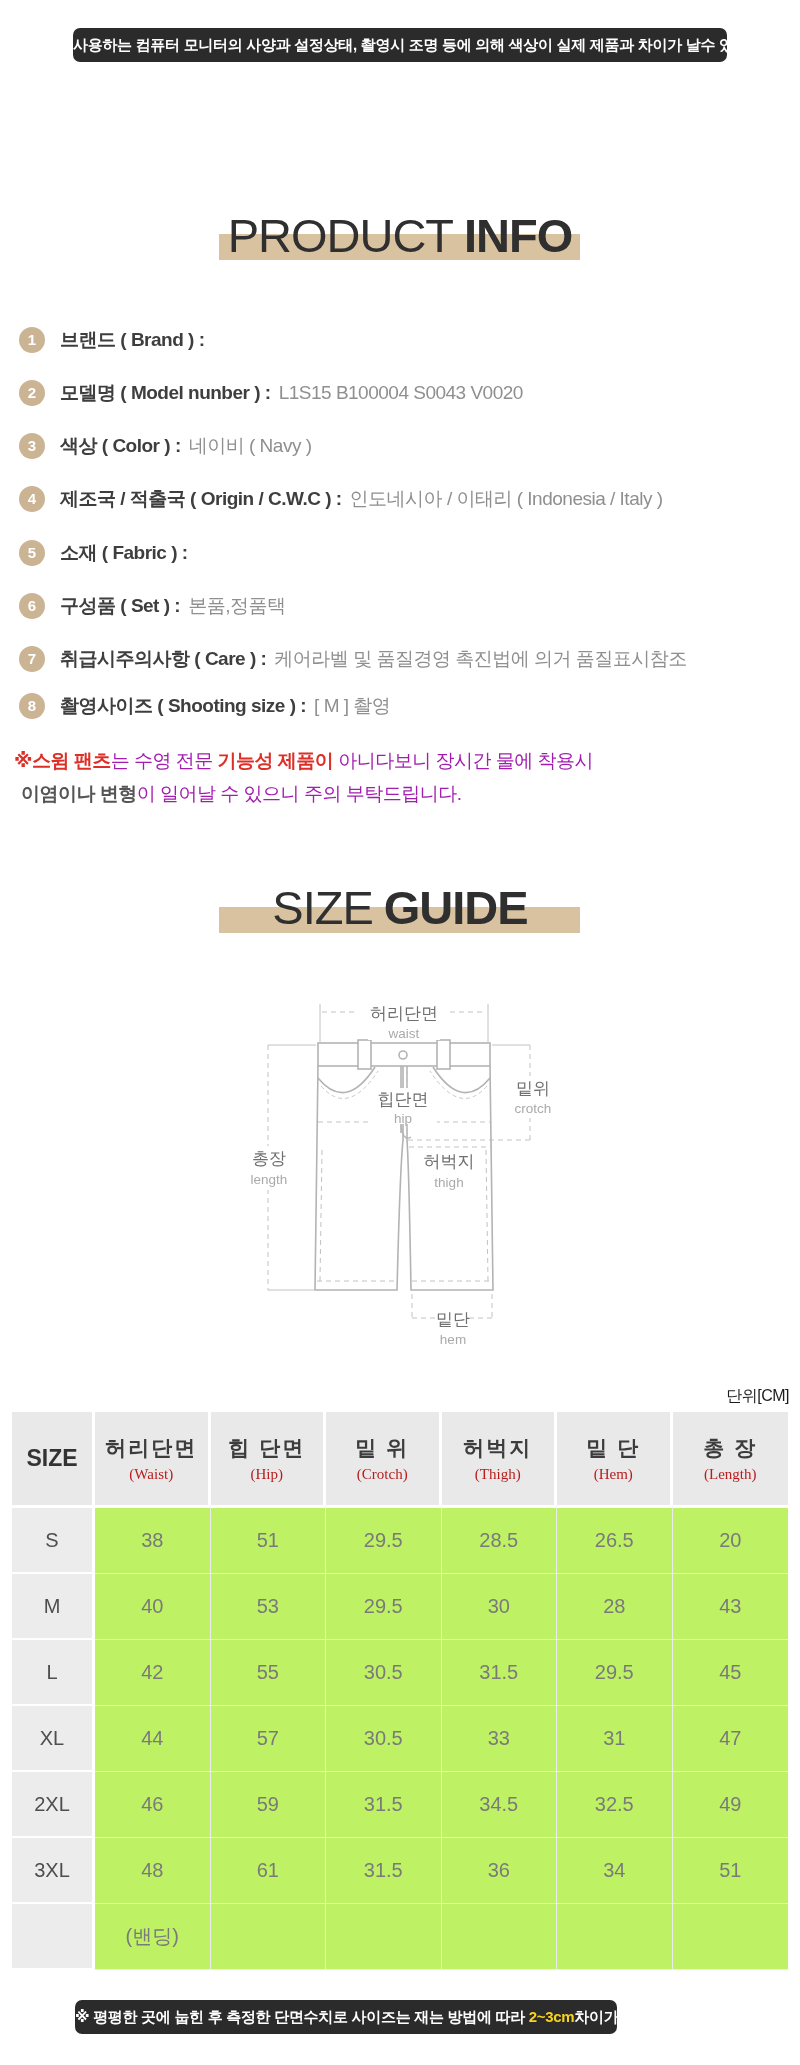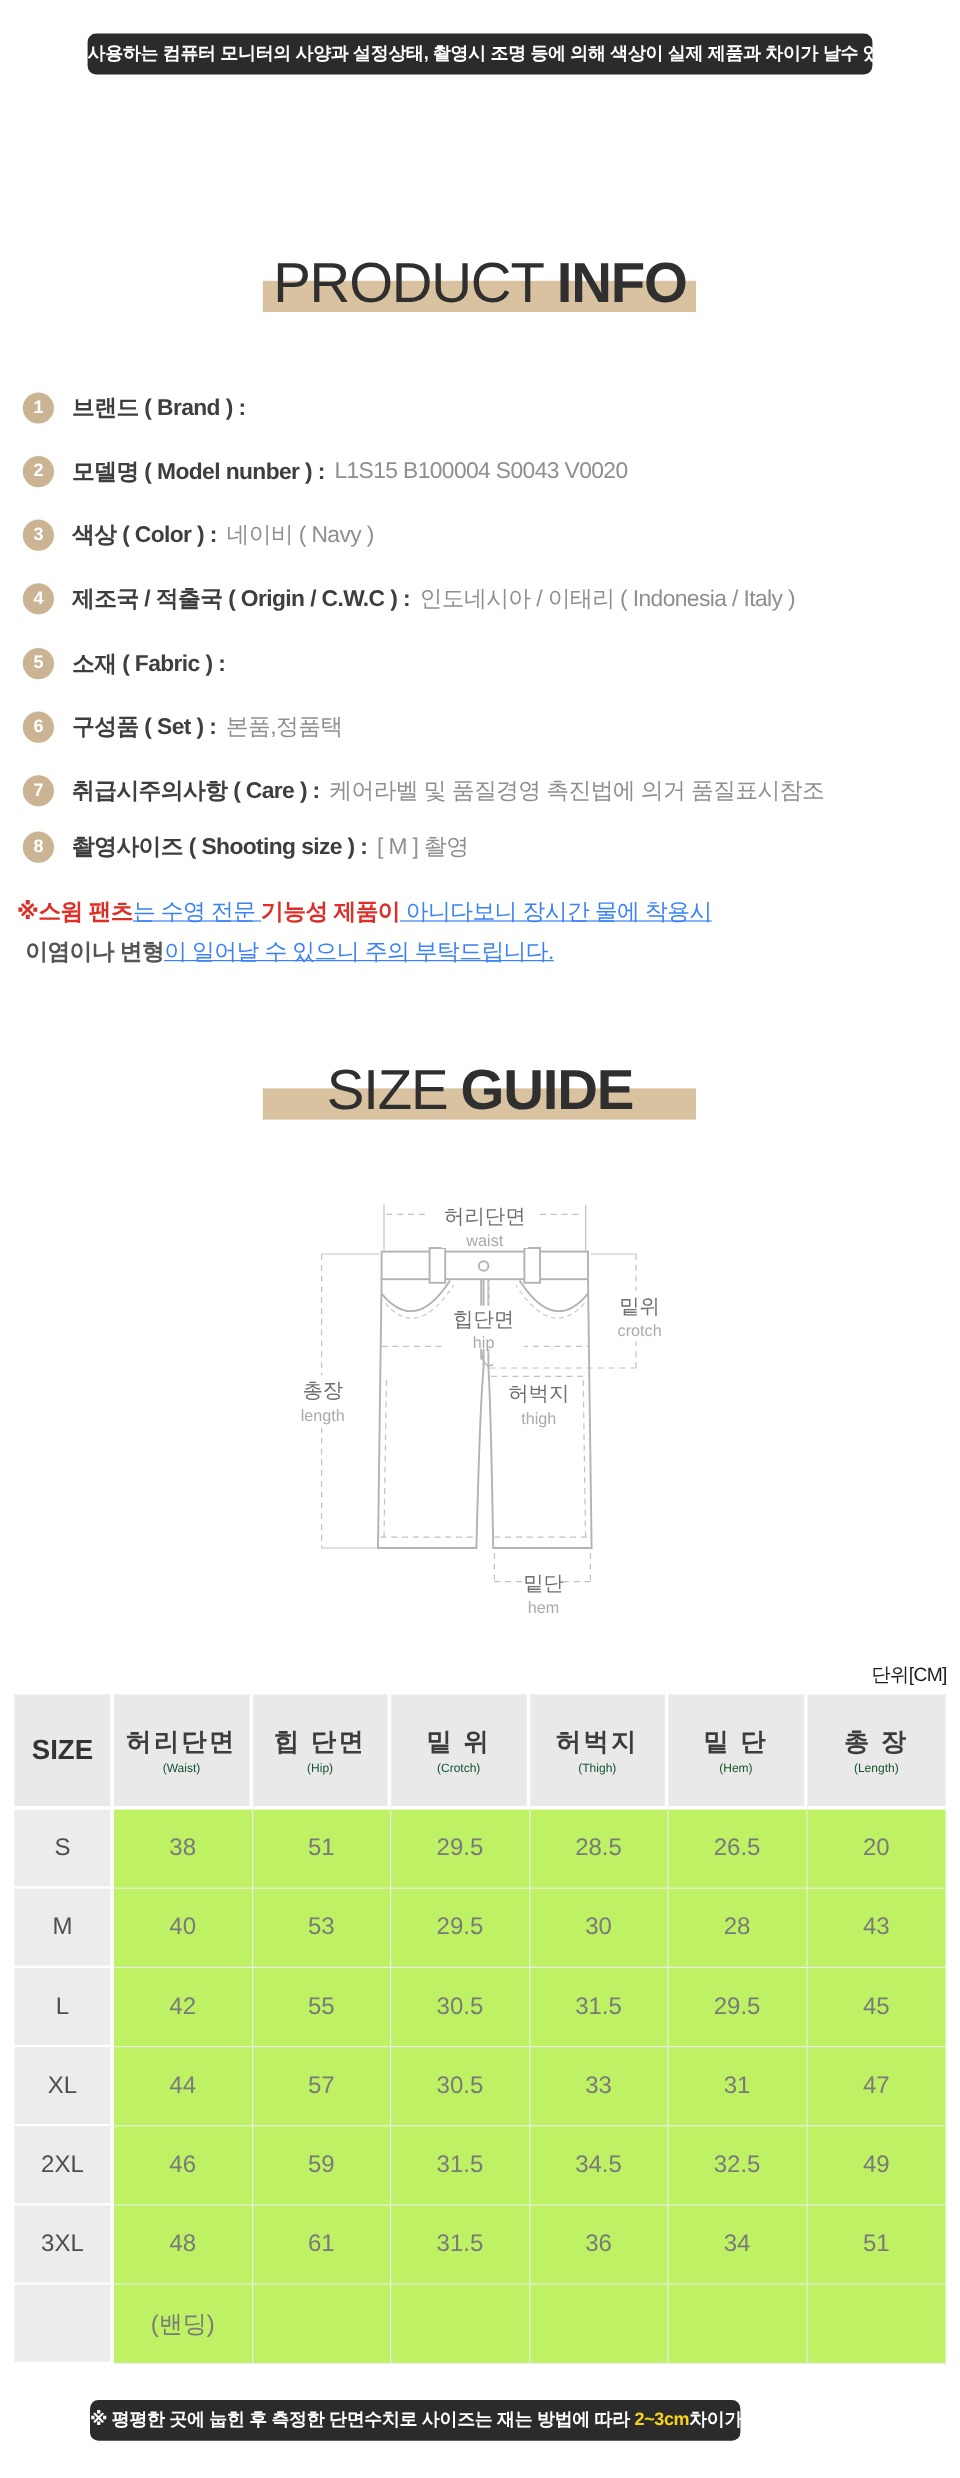--- a/index.html
+++ b/index.html
@@ -24,37 +24,37 @@
   .pi-item{position:absolute;left:19px;display:flex;align-items:center;white-space:nowrap;}
   .pi-num{display:inline-block;width:26px;height:26px;border-radius:50%;background:#cbb493;
     color:#fff;font-size:15px;font-weight:bold;text-align:center;line-height:26px;margin-right:15px;flex:none;}
   .pi-label{font-size:19px;font-weight:bold;color:#3e3e3e;letter-spacing:-0.5px;}
   .pi-value{font-size:19px;color:#8f8f8f;margin-left:8px;letter-spacing:-0.5px;}
 
   
   #note{position:absolute;left:14px;top:744px;font-size:19px;line-height:33px;letter-spacing:-0.5px;white-space:nowrap;}
   .note-line2{padding-left:7px;}
   .part-red-bold{color:#dd2f27;font-weight:bold;}
-  .part-gray{color:#3b82f6;text-decoration:underline;}
+  .part-gray{color:#a21caf;}
   .part-dark-bold{color:#555;font-weight:bold;}
   .part-white{color:#fff;}
   .part-yellow{color:#f8d31c;}
 
   
   #diagram{position:absolute;left:185px;top:992px;}
   .dg-ko{font-size:17px;fill:#6f6f6f;}
   .dg-en{font-size:13.5px;fill:#aaaaaa;}
 
   
   #unit-label{position:absolute;right:11px;top:1386px;font-size:16px;color:#1c1c1c;letter-spacing:-0.5px;}
   #size-table{position:absolute;left:12px;top:1412px;width:776px;border-collapse:separate;border-spacing:0;table-layout:fixed;}
   #size-table th{height:93px;background:#e9e9e9;border-right:3px solid #fff;vertical-align:middle;padding:0;}
   #size-table th:last-child{border-right:none;}
   .th-ko{font-size:21px;font-weight:bold;color:#3c3c3c;letter-spacing:2px;}
-  .th-en{font-family:Liberation Sans, sans-serif;font-size:10px;font-weight:normal;color:#14532d;margin-top:4px;}
+  .th-en{font-family:Liberation Serif, serif;font-size:15px;font-weight:normal;color:#b91c1c;margin-top:4px;}
   .size-th{font-size:23px;font-weight:600;color:#333;letter-spacing:0;}
   #size-table td{height:64px;background:#bef264;text-align:center;vertical-align:middle;
     font-size:20px;color:#7a7a7a;border-right:1px solid #ebebeb;border-bottom:1px solid #ebebeb;padding:0;}
   #size-table td:last-child{border-right:none;}
   #size-table td.size-td{background:#ececec;color:#4e4e4e;border-right:3px solid #fff;border-bottom:2px solid #fff;}
   #size-table col.c-size{width:83px;}
   #size-table tbody tr:first-child td{border-top:3px solid #fff;}
 </style>
 </head>
 <body>

